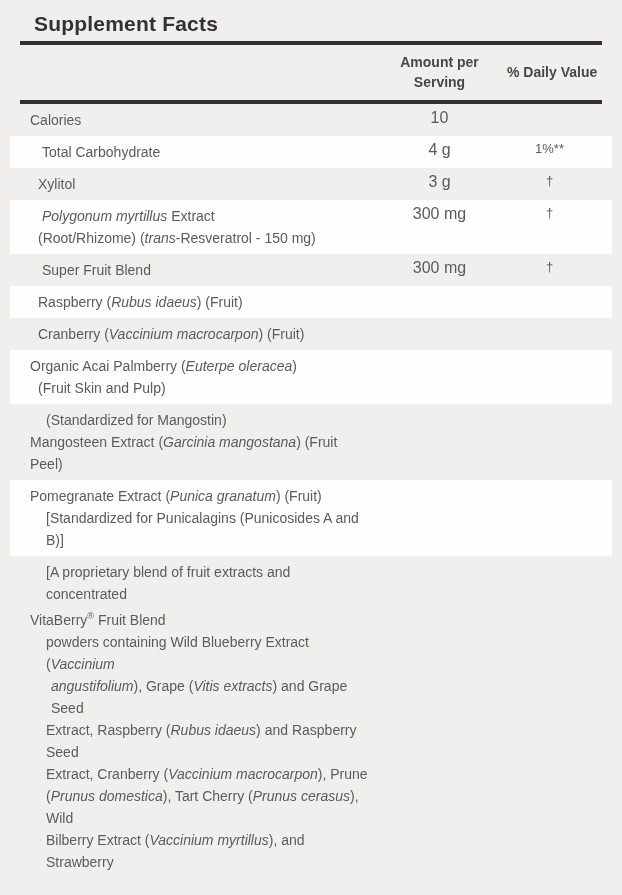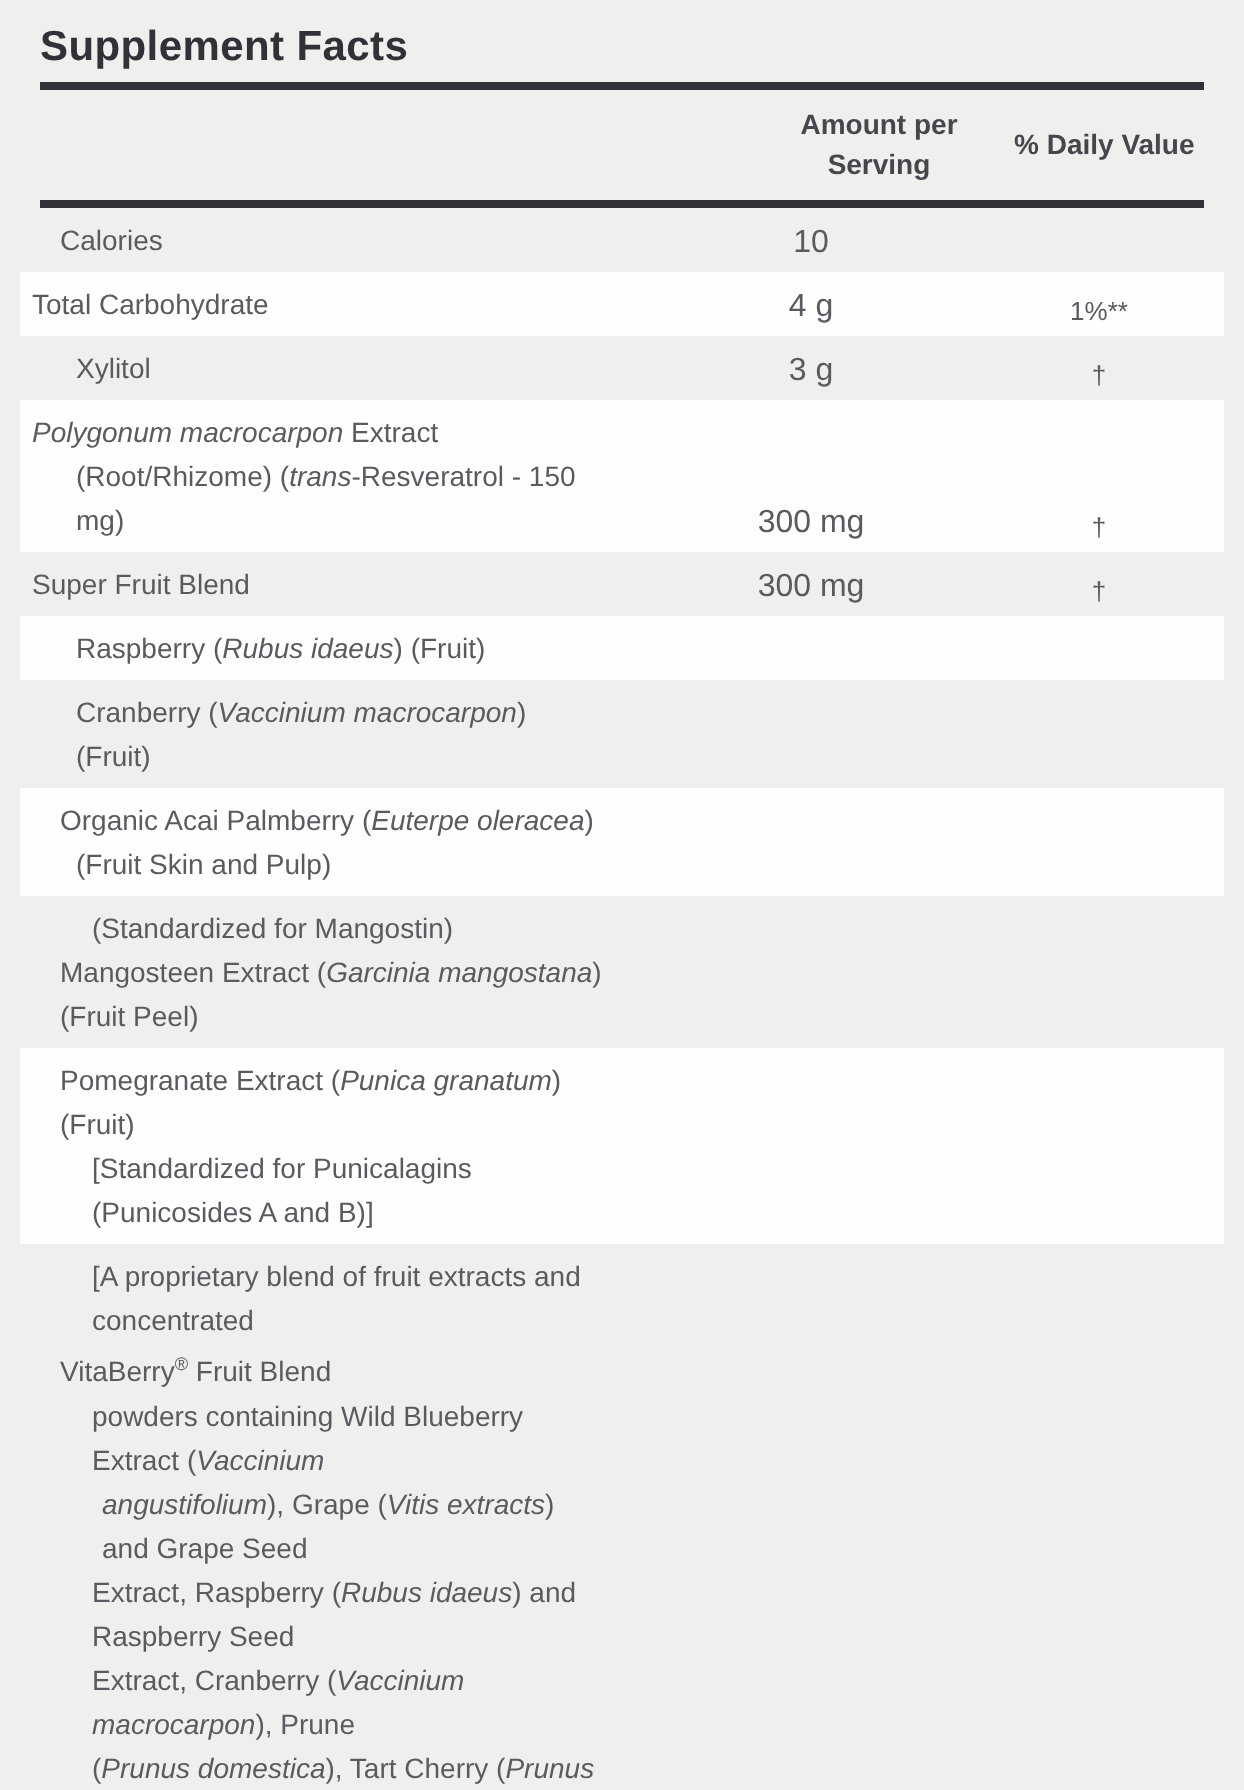--- a/index.html
+++ b/index.html
@@ -5,21 +5,21 @@
   html, body { margin: 0; padding: 0; }
   body {
     width: 622px; height: 895px; overflow: hidden;
     background: #f1efee;
     font-family: "Liberation Sans", sans-serif;
     color: #5a5b60;
   }
   .page { padding-top: 10px; }
 
   .title {
-    margin: 2px 20px 0 20px;
+    margin: 2px 20px 0 34px;
     font-size: 21px; font-weight: bold; color: #313237;
     letter-spacing: 0.2px;
   }
   .rule {
     height: 4px; background: #313237; margin: 5px 20px 0 20px;
   }
 
   .serving-row {
     display: flex; align-items: center;
     margin: 0 10px; height: 30px;
@@ -34,25 +34,25 @@
   .header-row {
     display: flex; align-items: center;
     margin: 4px 10px 0 10px; padding-right: 20px; min-height: 46px; justify-content: space-between;
   }
   .col-head { font-weight: bold; color: #46474c; font-size: 14px; text-align: center; }
   .head-amount { width: 135px; margin-left: auto; padding: 0 17px; box-sizing: border-box; line-height: 1.45; }
   .head-amount .inner { display: inline-block; width: 101px; }
   .head-dv { width: 85px; white-space: nowrap; }
 
   .table { margin: 0 10px; }
-  .trow { display: flex; align-items: flex-end; padding: 5px 20px 5px 0; gap: 34px; }
+  .trow { display: flex; align-items: flex-start; padding: 5px 20px 5px 0; }
   .trow.white { background: #fefefe; }
   .tname { flex: 1; font-size: 14px; line-height: 22px; }
   .tname .line { display: block; }
-  .ind0 { padding-left: 6px; }
+  .ind0 { padding-left: 32px; }
   .ind1 { padding-left: 20px; }
   .ind2 { padding-left: 28px; }
   .ind3 { padding-left: 36px; }
   .ind4 { padding-left: 41px; }
   .tamount { width: 135px; text-align: center; font-size: 16px; }
   .tdv { width: 85px; text-align: center; font-size: 13px; }
   sup { font-size: 0.65em; }
   i { font-style: italic; }
 </style>
 </head>
@@ -90,21 +90,21 @@
       </div>
       <div class="trow">
         <div class="tname">
           <span class="line ind2">Xylitol</span>
         </div>
         <div class="tamount">3 g</div>
         <div class="tdv">†</div>
       </div>
       <div class="trow white">
         <div class="tname">
-          <span class="line ind0"><i>Polygonum macrocarpon</i> Extract</span>
+          <span class="line ind0"><i>Polygonum myrtillus</i> Extract</span>
           <span class="line ind2">(Root/Rhizome) (<i>trans</i>-Resveratrol - 150 mg)</span>
         </div>
         <div class="tamount">300 mg</div>
         <div class="tdv">†</div>
       </div>
       <div class="trow">
         <div class="tname">
           <span class="line ind0">Super Fruit Blend</span>
         </div>
         <div class="tamount">300 mg</div>

